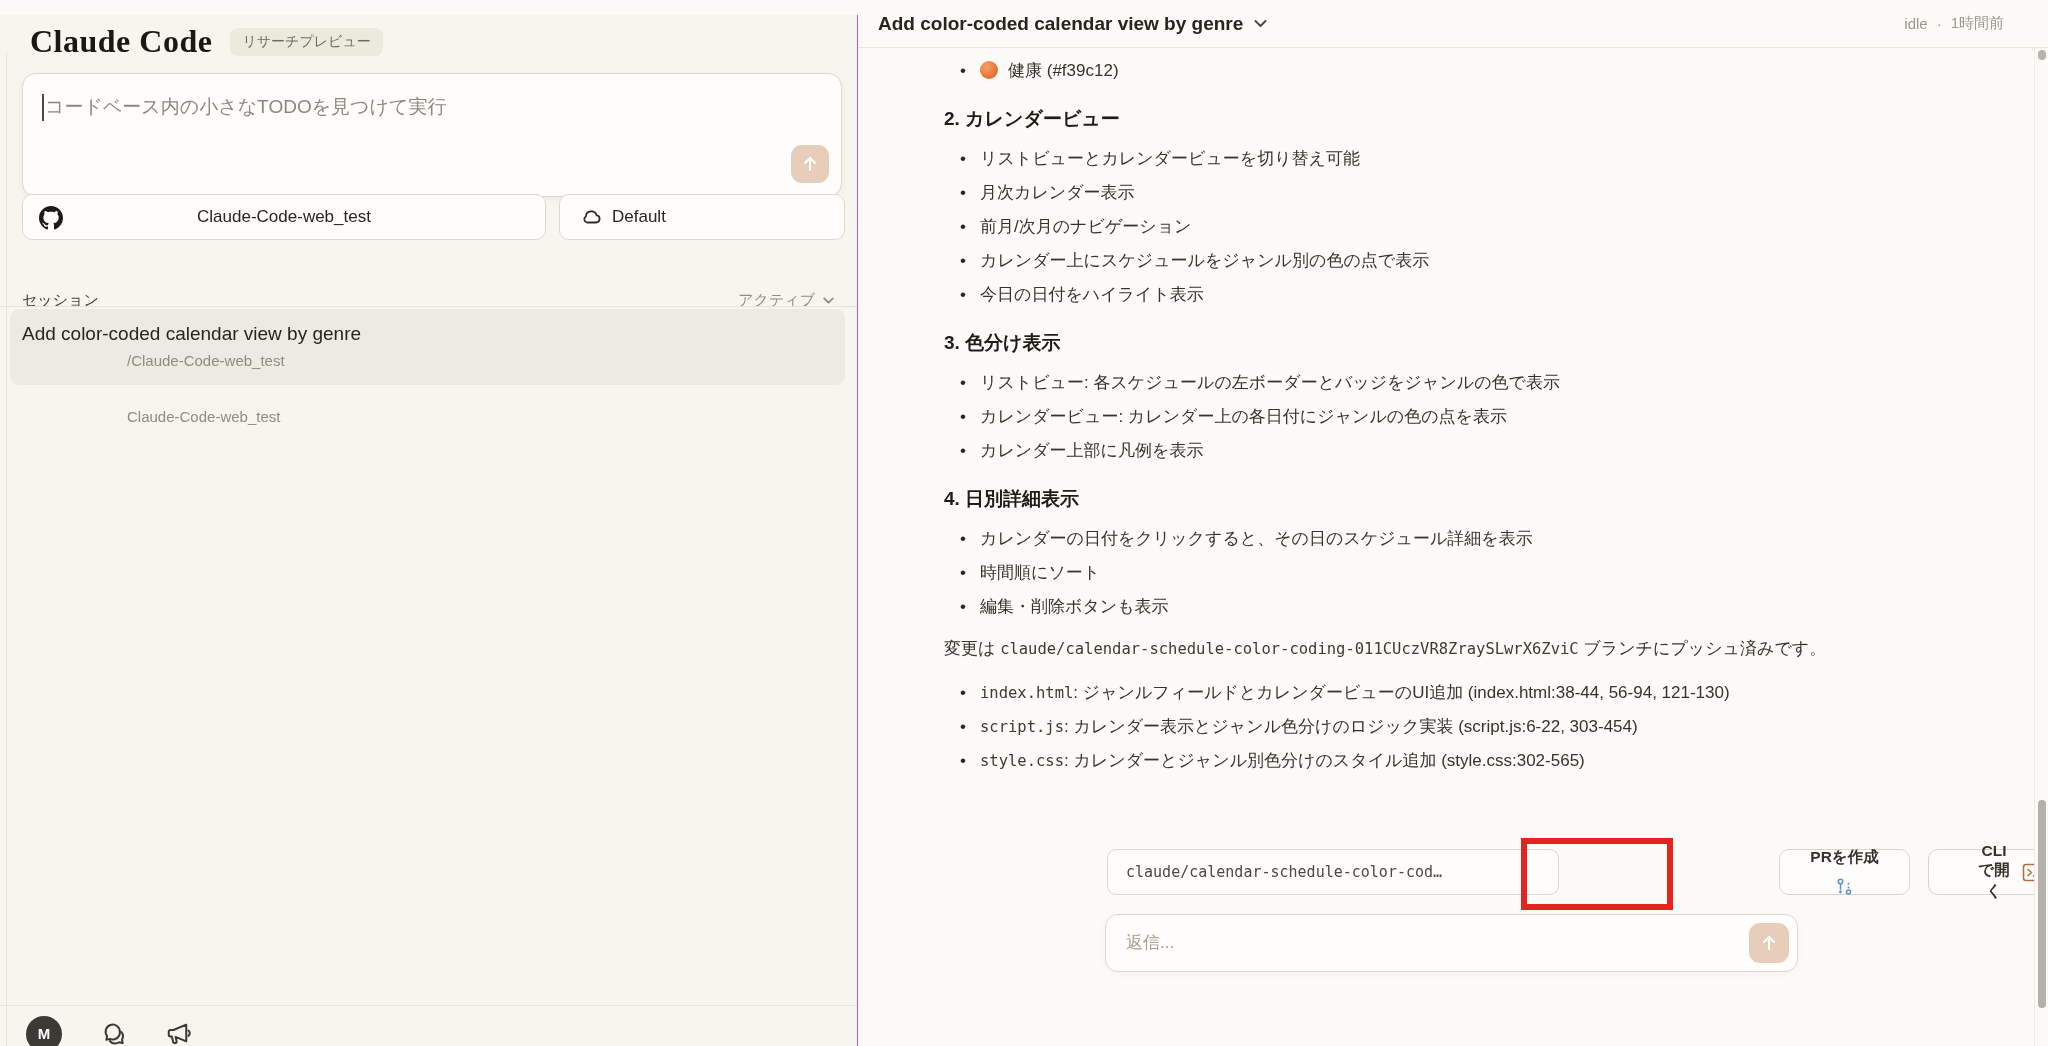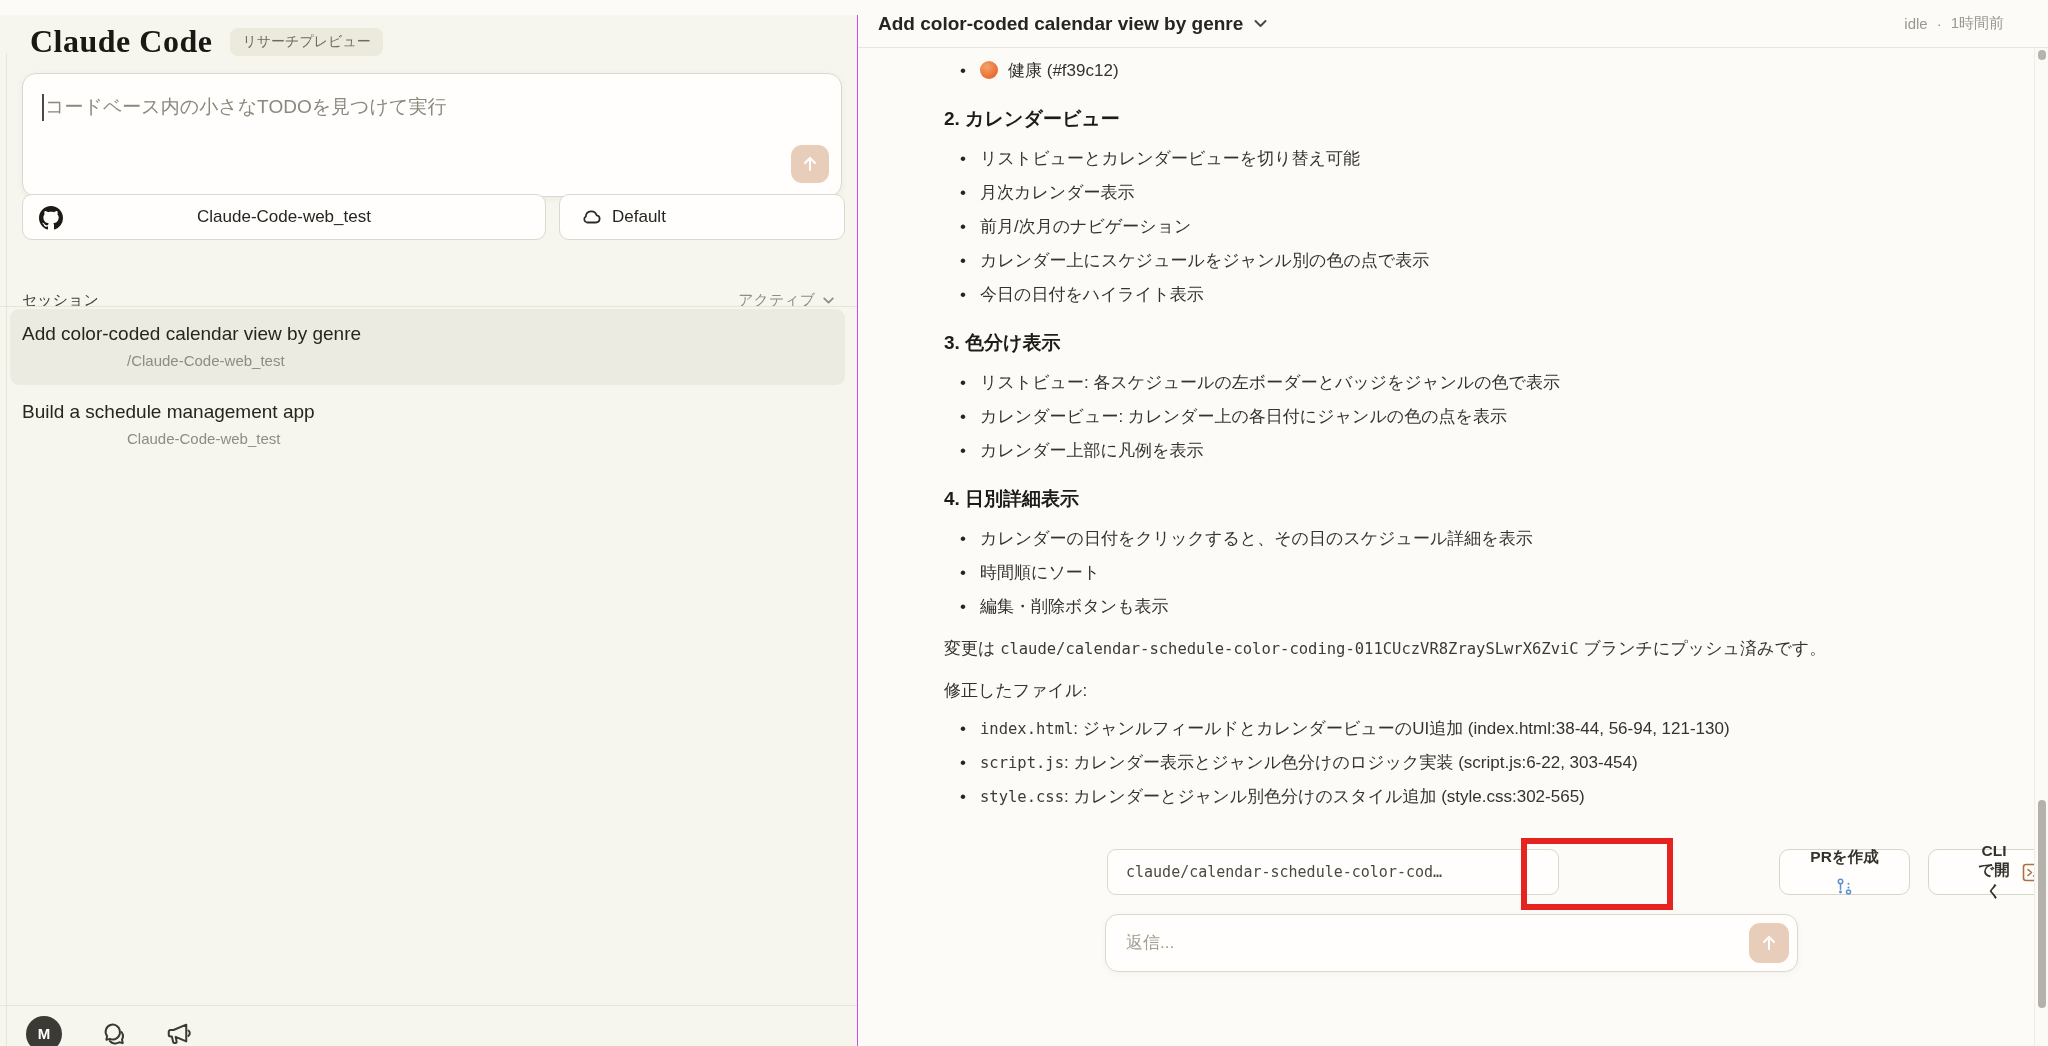--- a/index.html
+++ b/index.html
@@ -176,21 +176,20 @@
       </span>
     </div>
     <div class="sessions-divider"></div>
 
     <div class="session-list">
       <div class="session-item active">
         <div class="session-title">Add color-coded calendar view by genre</div>
         <div class="session-sub">/Claude-Code-web_test</div>
       </div>
       <div class="session-item">
-        <div class="session-title">Build a schedule management app</div>
         <div class="session-sub">Claude-Code-web_test</div>
       </div>
     </div>
 
     <div class="sidebar-footer">
       <div class="avatar">M</div>
       <div class="foot-icon">
         <svg width="30" height="30" viewBox="0 0 24 24" fill="none" stroke="#3a3933" stroke-width="1.6" stroke-linecap="round" stroke-linejoin="round">
             <path d="M17.5 10.2a5.7 5.7 0 1 0-10.2 3.5l-.6 2.9 2.9-.7a5.7 5.7 0 0 0 7.9-5.7z"></path>
             <path d="M9.5 17.6a5.6 5.6 0 0 0 7.5 1l2.8.7-.6-2.8a5.6 5.6 0 0 0-.4-6.1"></path>
@@ -247,21 +246,20 @@
 
       <h3 class="sec">4. 日別詳細表示</h3>
       <ul class="bullets">
         <li>カレンダーの日付をクリックすると、その日のスケジュール詳細を表示</li>
         <li>時間順にソート</li>
         <li>編集・削除ボタンも表示</li>
       </ul>
 
       <p class="para"><span>変更は </span><code class="inline">claude/calendar-schedule-color-coding-011CUczVR8ZraySLwrX6ZviC</code><span> ブランチにプッシュ済みです。</span></p>
 
-      <p class="files-head">修正したファイル:</p>
       <ul class="bullets">
         <li><code class="inline">index.html</code><span>: ジャンルフィールドとカレンダービューのUI追加 (index.html:38-44, 56-94, 121-130)</span></li>
         <li><code class="inline">script.js</code><span>: カレンダー表示とジャンル色分けのロジック実装 (script.js:6-22, 303-454)</span></li>
         <li><code class="inline">style.css</code><span>: カレンダーとジャンル別色分けのスタイル追加 (style.css:302-565)</span></li>
       </ul>
     </div>
 
     <div class="action-row">
       <div class="branch-pill">claude/calendar-schedule-color-cod…</div>
       <button class="pr-btn">

